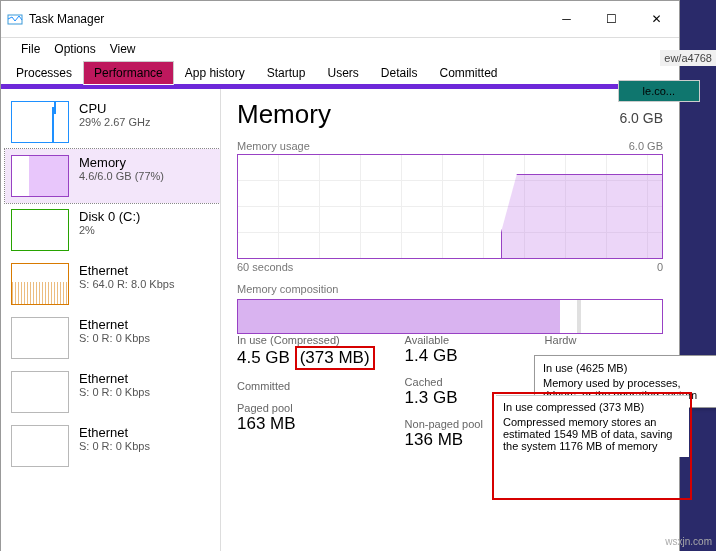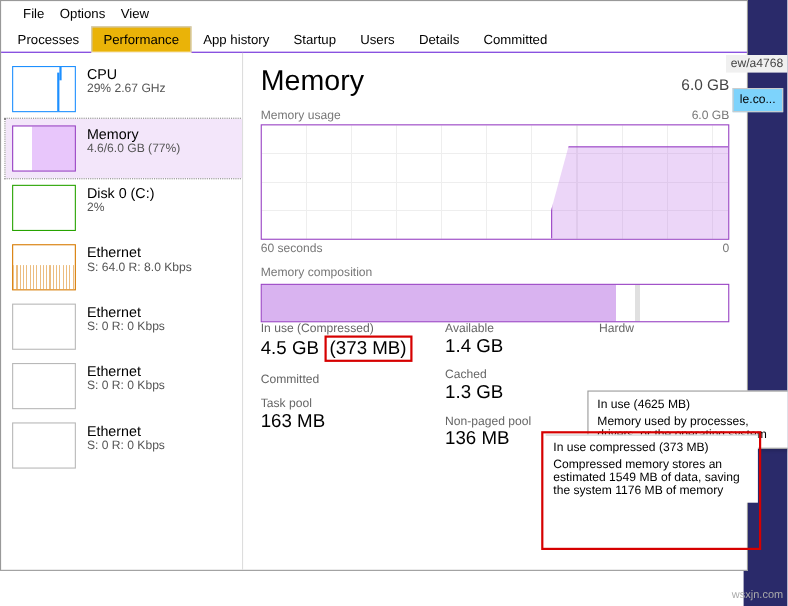--- a/index.html
+++ b/index.html
@@ -5,23 +5,23 @@
   * { margin: 0; padding: 0; box-sizing: border-box; }
   body { font-family: "Segoe UI", Tahoma, sans-serif; font-size: 12px; background: #fff; position: relative; width: 716px; height: 551px; overflow: hidden; }
   .window { width: 680px; border: 1px solid #999; background: #fff; position: relative; z-index: 2; }
   .titlebar { display: flex; align-items: center; padding: 4px 0 4px 6px; border-bottom: 1px solid #ddd; }
   .titlebar .icon { width: 16px; height: 16px; margin-right: 6px; display: inline-flex; }
   .titlebar .title { flex: 1; font-size: 12px; }
   .winbtns { display: flex; }
   .winbtn { width: 45px; height: 28px; display: flex; align-items: center; justify-content: center; font-size: 12px; }
   .menubar { display: flex; padding: 2px 20px; gap: 14px; font-size: 12px; }
   .menubar span { padding: 2px 0; }
-  .tabs { display: flex; border-bottom: 1px solid #6d28d9; padding-left: 4px; font-size: 12px; }
+  .tabs { display: flex; border-bottom: 5px solid #6d28d9; padding-left: 4px; font-size: 12px; }
   .tab { padding: 4px 10px; border: 1px solid transparent; position: relative; top: 1px; }
-  .tab.active { border: 1px solid #ccc; border-bottom: 1px solid #fff; background: #eab308; }
+  .tab.active { border: 1px solid #ccc; border-bottom: 1px solid #fff; background: #be185d; }
   .content { display: flex; height: 470px; }
   .sidebar { width: 220px; border-right: 1px solid #ddd; padding: 6px 0 0 4px; overflow: hidden; }
   .sideitem { display: flex; padding: 6px 6px; gap: 10px; cursor: default; }
   .sideitem.selected { background: #f3e6fa; outline: 1px dotted #888; }
   .thumb { width: 58px; height: 42px; border: 1px solid #999; position: relative; background: #fff; overflow: hidden; }
   .thumb.cpu { border-color: #1e90ff; }
   .thumb.mem { border-color: #9841c4; background: linear-gradient(to right, #fff 30%, #e8c6fb 30%, #e8c6fb 100%); }
   .thumb.disk { border-color: #27a300; }
   .thumb.eth1 { border-color: #d87a00; }
   .thumb.eth2,.thumb.eth3,.thumb.eth4 { border-color: #b8b8b8; }
@@ -43,31 +43,45 @@
   .compbar { height:35px; border:1px solid #9841c4; margin-top:4px; background: linear-gradient(to right, #d9b3f0 0 76%, #fff 76% 80%, #e0e0e0 80% 81%, #fff 81% 100%);}
   .stats { display:flex; gap:30px; flex-wrap:wrap; }
   .statcol { min-width: 110px; }
   .stat .lbl { font-size:11px; color:#666; }
   .stat .val { font-size:17px; }
   .redbox { border:2px solid #d60000; padding: 0 3px; display:inline-block;}
   .tooltip { position:absolute; right:-8px; top:355px; width:190px; border:1px solid #999; background:#fff; padding:6px 8px; font-size:11px; z-index:5; box-shadow: 2px 2px 3px rgba(0,0,0,.15);}
   .bigred { position:absolute; border:2px solid #d60000; left:492px; top:392px; width:200px; height:108px; z-index:6; }
   .tooltip2 { position:absolute; left:496px; top:395px; width:193px; background:#fff; padding:5px 7px; font-size:11px; z-index:5; border-top:1px solid #ccc;}
   .bgwin { position:absolute; right:0; top:0; width:40px; height:551px; background:#2a2a6a; z-index:1; }
-  .bgtab { position:absolute; right:4px; top:60px; background:#7dd3fc; border:1px solid #ccc; padding:4px 6px; font-size:11px; z-index:3; }
+  .bgtab { position:absolute; right:16px; top:60px; background:#0f766e; border:1px solid #ccc; padding:4px 24px; font-size:11px; z-index:3; }
   .watermark { position:absolute; right:4px; bottom:4px; font-size:10px; color:#aaa; z-index:10;text-align:right;}
 </style>
 </head>
 <body>
 
 <div class="bgwin"></div>
 <div style="position:absolute;right:0;top:50px;font-size:11px;color:#444;background:#f0f0f0;padding:2px 4px;z-index:3">ew/a4768</div>
 <div class="bgtab" style="top:80px">le.co...</div>
 
 <div class="window">
+  <div class="titlebar">
+    <span class="icon">
+      <svg viewBox="0 0 16 16">
+          <rect x="1" y="4" width="14" height="9" fill="none" stroke="#3b99d8"></rect>
+          <path d="M1 8 L5 6 L8 10 L12 5 L15 9" fill="none" stroke="#1e90ff"></path>
+        </svg>
+    </span>
+    <span class="title">Task Manager</span>
+    <div class="winbtns">
+      <div class="winbtn">─</div>
+      <div class="winbtn">☐</div>
+      <div class="winbtn">✕</div>
+    </div>
+  </div>
 
   <div class="menubar">
     <span>File</span>
     <span>Options</span>
     <span>View</span>
   </div>
 
   <div class="tabs">
     <div class="tab">Processes</div>
     <div class="tab active">Performance</div>
@@ -158,21 +172,21 @@
             <div class="lbl">In use (Compressed)</div>
             <div class="val">
               <span>4.5 GB</span>
               <span class="redbox">(373 MB)</span>
             </div>
           </div>
           <div class="stat" style="margin-top:10px">
             <div class="lbl">Committed</div>
           </div>
           <div class="stat" style="margin-top:10px">
-            <div class="lbl">Task pool</div>
+            <div class="lbl">Paged pool</div>
             <div class="val">163 MB</div>
           </div>
         </div>
         <div class="statcol">
           <div class="stat">
             <div class="lbl">Available</div>
             <div class="val">1.4 GB</div>
           </div>
           <div class="stat" style="margin-top:10px">
             <div class="lbl">Cached</div>

